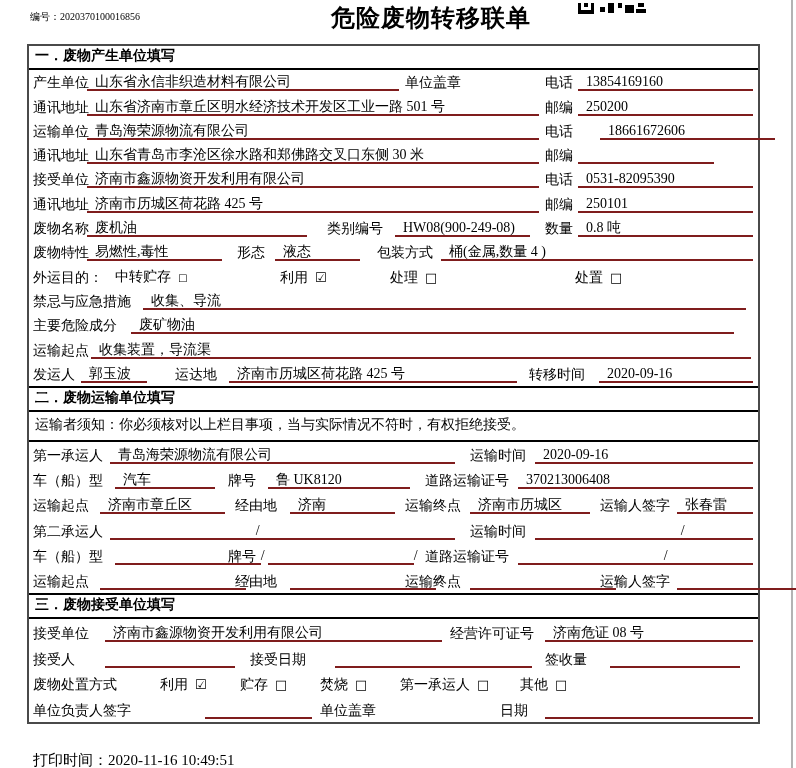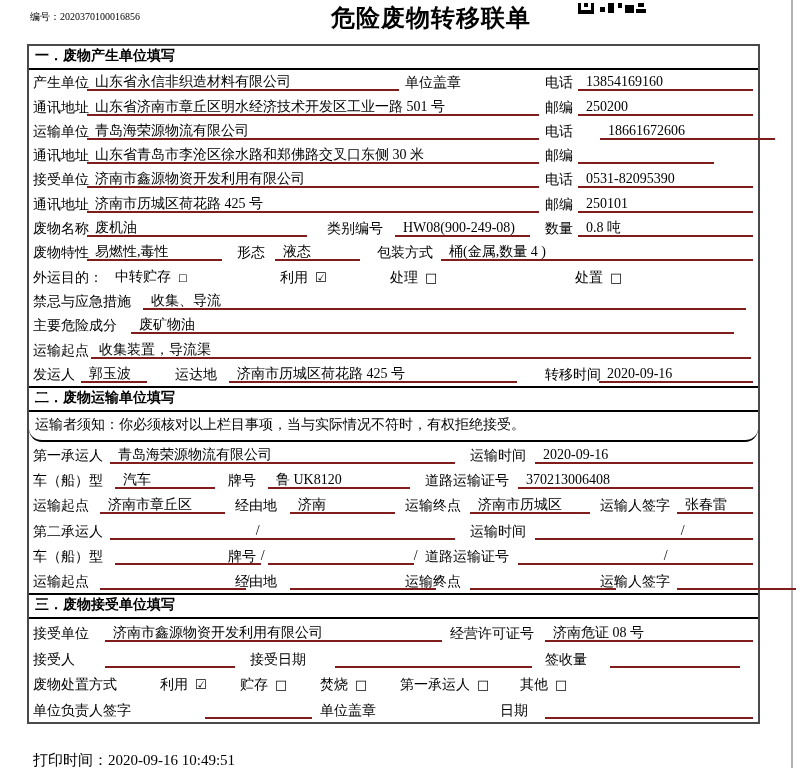--- a/index.html
+++ b/index.html
@@ -9,21 +9,21 @@
   
   .no-line{position:absolute;left:30px;top:10px;font-size:10px;white-space:nowrap;}
   .doc-title{position:absolute;left:331px;top:2px;font-size:24px;font-weight:bold;
              letter-spacing:1px;white-space:nowrap;}
   .qr{position:absolute;left:578px;top:0;}
   
   .form{position:absolute;left:27px;top:44px;width:729px;border:2px solid #4a4a4a;background:#fff;}
   .sec-title{position:relative;height:22px;border-bottom:2px solid #000;}
   .sec-title.mid{border-top:2px solid #000;}
   .sec-title .t{position:absolute;left:6px;bottom:3px;font-size:14px;font-weight:bold;white-space:nowrap;margin-top:48px;}
-  .notice{position:relative;height:28px;border-bottom:2px solid #000;border-radius:13px;}
+  .notice{position:relative;height:28px;border-bottom:2px solid #000;}
   .notice .t{position:absolute;left:6px;bottom:6px;font-size:14px;white-space:nowrap;}
   .row{position:relative;}
   .s1 .row{height:24.3px;}
   .s2 .row{height:25.2px;}
   .s3 .row{height:25.8px;}
   .c{position:absolute;bottom:3px;font-size:14px;line-height:16px;white-space:nowrap;}
   .u{border-bottom:2px solid #7f1d1d;padding-left:8px;box-sizing:border-box;height:17px;}
   .sl{padding-left:20%;}
   .cb{font-family:"DejaVu Sans",sans-serif;font-size:13px;margin-left:7px;}
   .cb.small{font-size:10px;}
@@ -131,21 +131,21 @@
       </div>
       <div class="row">
         <span class="c" style="left:4px">运输起点</span>
         <span class="c u" style="left:62px;width:660px">收集装置，导流渠</span>
       </div>
       <div class="row">
         <span class="c" style="left:4px">发运人</span>
         <span class="c u" style="left:52px;width:66px">郭玉波</span>
         <span class="c" style="left:146px">运达地</span>
         <span class="c u" style="left:200px;width:288px">济南市历城区荷花路 425 号</span>
-        <span class="c" style="left:516px">转移时间</span>
+        <span class="c" style="left:500px">转移时间</span>
         <span class="c u" style="left:570px;width:154px">2020-09-16</span>
       </div>
     </div>
 
     <div class="sec-title mid">
       <span class="t">二．废物运输单位填写</span>
     </div>
     <div class="notice">
       <span class="t">运输者须知：你必须核对以上栏目事项，当与实际情况不符时，有权拒绝接受。</span>
     </div>
@@ -230,15 +230,15 @@
         <span class="c" style="left:4px">单位负责人签字</span>
         <span class="c u" style="left:176px;width:107px"></span>
         <span class="c" style="left:291px">单位盖章</span>
         <span class="c" style="left:471px">日期</span>
         <span class="c u" style="left:516px;width:208px"></span>
       </div>
     </div>
   </div>
 
   <div class="print-line">
-    <span>打印时间：</span><span>2020-09-16 10:49:51</span>
+    <span>打印时间：</span><span>2020-11-16 10:49:51</span>
   </div>
 </div>
 
 </body></html>

